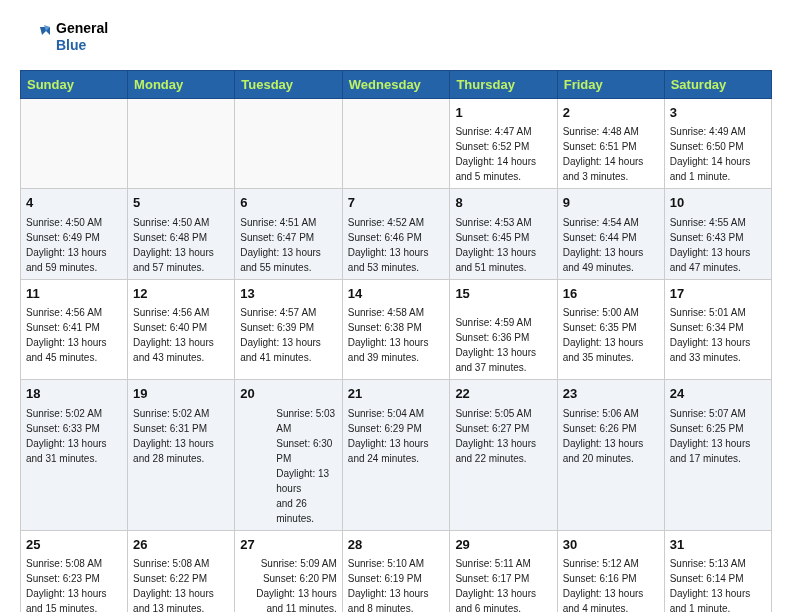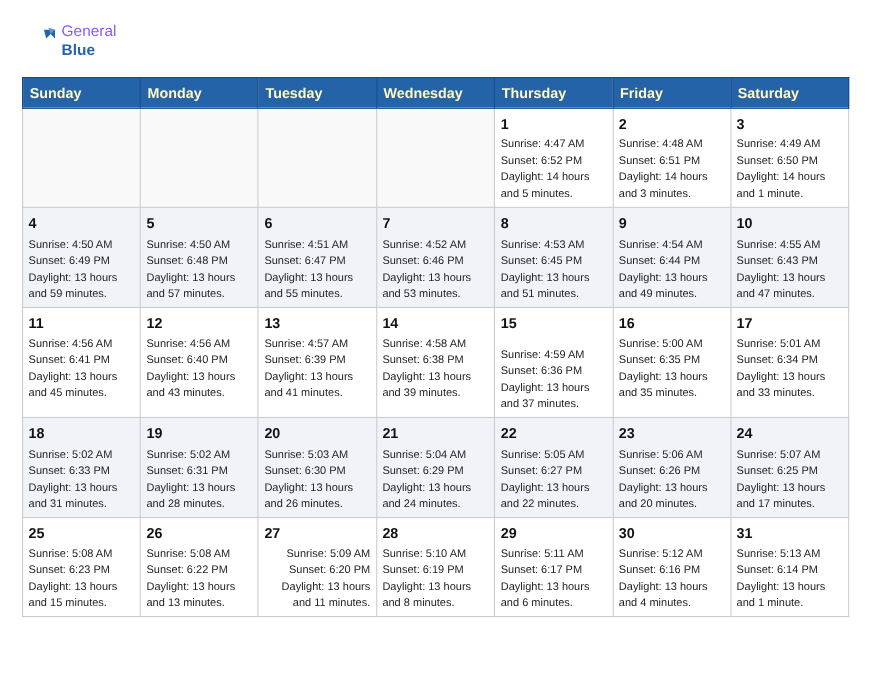--- a/index.html
+++ b/index.html
@@ -35,21 +35,21 @@
       color: #555;
       margin-top: 4px;
     }
     .calendar {
       width: 100%;
       border-collapse: collapse;
       border: 1px solid #ccc;
     }
     .calendar th {
       background: #2563a8;
-      color: #fef9c3;
+      color: #bef264;
       font-size: 13px;
       font-weight: bold;
       padding: 6px 6px;
       text-align: left;
       border: 1px solid #1a4a8a;
     }
     .calendar td {
       vertical-align: top;
       border: 1px solid #ccc;
       padding: 4px 5px;
@@ -83,21 +83,21 @@
 <body>
 
 <div class="header">
   <div class="logo">
   <div style="display:flex;align-items:center;gap:4px;">
     <svg width="32" height="28" viewBox="0 0 32 28">
       <path d="M20 4 L30 4 L30 12 L26 8 L22 12 Z" fill="#2563a8"></path>
       <path d="M24 2 L30 4 L26 8 Z" fill="#5b9bd5"></path>
     </svg>
     <div>
-      <div style="font-size:14px;font-weight:normal;color:#8b5cf6;line-height:1.2;">General</div>
+      <div style="font-size:14px;font-weight:bold;color:#000000;line-height:1.2;">General</div>
       <div style="font-size:14px;font-weight:bold;color:#2563a8;line-height:1.2;">Blue</div>
     </div>
   </div>
 </div>
   <div class="title-block">
   </div>
 </div>
 
 <table class="calendar">
   <thead>
@@ -251,21 +251,21 @@
         </td>
         <td>
           <span class="day-num">19</span>
           <div class="day-info" style="white-space: pre-line;">Sunrise: 5:02 AM
 Sunset: 6:31 PM
 Daylight: 13 hours
 and 28 minutes.</div>
         </td>
         <td>
           <span class="day-num">20</span>
-          <div class="day-info" style="white-space: pre-line;">Sunrise: 5:03 AM
+          <div class="day-info" style="white-space: pre-line; margin-left: 36px;">Sunrise: 5:03 AM
 Sunset: 6:30 PM
 Daylight: 13 hours
 and 26 minutes.</div>
         </td>
         <td>
           <span class="day-num">21</span>
           <div class="day-info" style="white-space: pre-line;">Sunrise: 5:04 AM
 Sunset: 6:29 PM
 Daylight: 13 hours
 and 24 minutes.</div>

